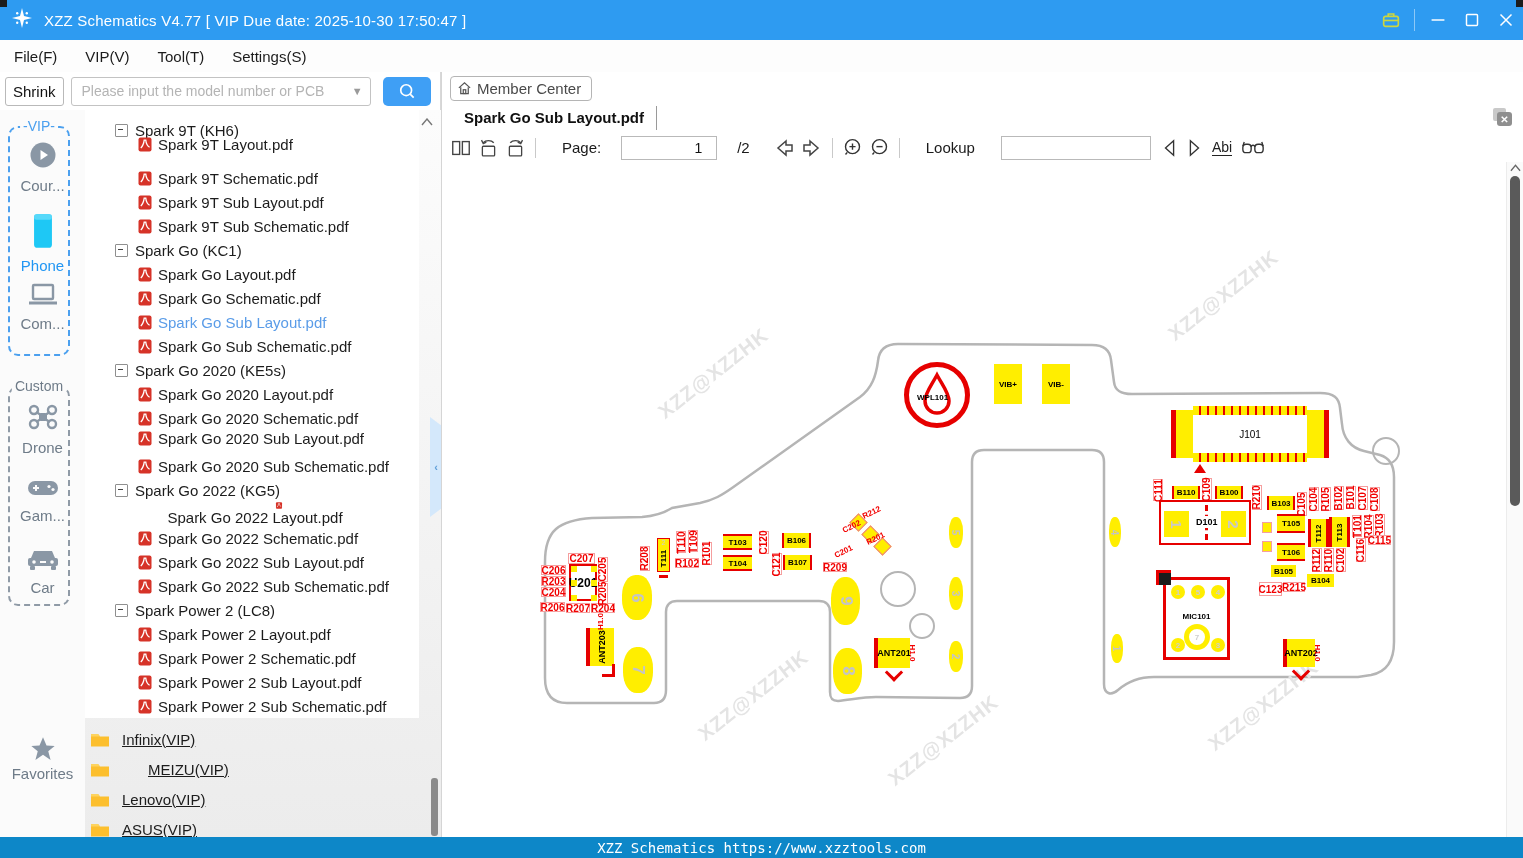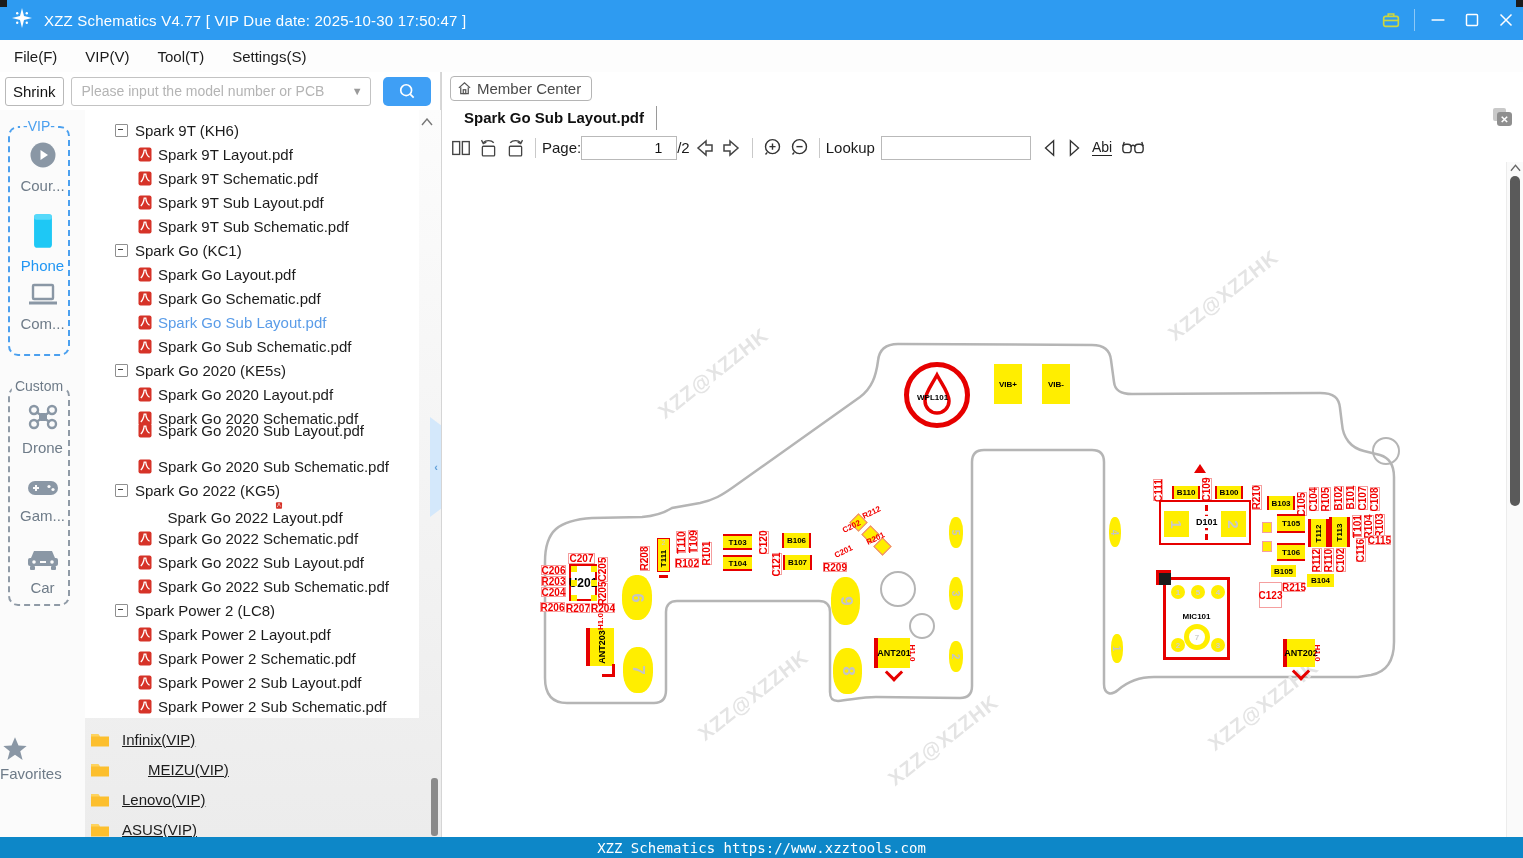--- a/index.html
+++ b/index.html
@@ -28,21 +28,21 @@
   #iconbar{position:absolute;left:0;top:110px;width:85px;height:727px;background:#fbfbfb;}
   .grpbox{position:absolute;left:8px;width:58px;border-radius:10px;}
   .grpbox.vip{top:16px;height:226px;border:2px dashed #4ba0ef;}
   .grpbox.custom{top:276px;height:216px;border:2px dashed #8f9aa6;}
   .grptag{position:absolute;top:-10px;left:50%;transform:translateX(-50%);background:#fbfbfb;padding:0 3px;font-size:14px;white-space:nowrap;}
   .grpbox.vip .grptag{color:#4ba0ef;}
   .grpbox.custom .grptag{color:#6e7b88;}
   .sideitem{position:absolute;left:0;width:100%;display:flex;flex-direction:column;align-items:center;}
   .sideitem .lbl{font-size:15px;color:#6e7b88;margin-top:3px;white-space:nowrap;}
   .sideitem.active .lbl{color:#2196f3;}
-  #favitem{position:absolute;left:0;top:625px;width:85px;display:flex;flex-direction:column;align-items:flex-start;}
+  #favitem{position:absolute;left:0;top:625px;width:85px;display:flex;flex-direction:column;align-items:center;}
   #favitem .lbl{font-size:15px;color:#6e7b88;margin-top:2px;}
   
   #tree{position:absolute;left:85px;top:110px;width:356px;height:727px;background:linear-gradient(180deg,#fcfcfc,#ececec);overflow:hidden;}
   #treewhite{position:absolute;left:0;top:0;width:334px;height:608px;background:#fff;}
   .trow{position:absolute;left:0;width:334px;height:24px;display:flex;align-items:center;font-size:15px;color:#1c1c1c;white-space:nowrap;}
   .trow .toggler{width:11px;height:11px;border:1px solid #8f8f8f;border-radius:1px;margin-left:30px;position:relative;background:#fff;}
   .trow .toggler::after{content:"";position:absolute;left:2px;top:4px;width:5px;height:1px;background:#444;}
   .trow .gname{margin-left:7px;}
   .trow .pdfic{margin-left:53px;}
   .trow .fname{margin-left:6px;}
@@ -62,21 +62,21 @@
   #memberbtn svg{margin-right:5px;}
   #tabrow{position:absolute;left:0;top:31px;width:100%;height:30px;background:#fff;border-bottom:1px solid #e0e0e0;}
   #tabtitle{position:absolute;left:22px;top:6px;font-size:15px;font-weight:bold;color:#101010;}
   #tabsep{position:absolute;left:214px;top:3px;width:1px;height:24px;background:#9a9a9a;}
   #closeall{position:absolute;right:12px;top:5px;width:19px;height:18px;}
   #closeall .back{position:absolute;left:0;top:0;width:13px;height:13px;background:#c9c9c9;border-radius:2px;}
   #closeall .front{position:absolute;right:0;bottom:0;width:15px;height:14px;background:#8f8f8f;border-radius:3px;color:#fff;font-size:10px;font-weight:bold;display:flex;align-items:center;justify-content:center;}
   #pdftoolbar{position:absolute;left:0;top:61px;width:100%;height:29px;background:#fff;border-bottom:1px solid #cfcfcf;display:flex;align-items:center;}
   #pdftoolbar .ic{display:flex;align-items:center;justify-content:center;height:24px;margin:0 3px;}
   #pdftoolbar .tsep{width:1px;height:20px;background:#c9c9c9;margin:0 6px;}
-  #pdftoolbar .tlabel{font-size:15px;color:#1a1a1a;margin:0 0;}
+  #pdftoolbar .tlabel{font-size:15px;color:#1a1a1a;margin:0 20px;}
   #pageinput{width:78px;height:20px;border:1px solid #b9b9b9;font-size:14px;text-align:right;padding-right:14px;color:#111;font-family:"Liberation Sans",sans-serif;outline:none;}
   #lookupinput{width:144px;height:20px;border:1px solid #b9b9b9;outline:none;margin-left:6px;font-family:"Liberation Sans",sans-serif;}
   #abibtn{font-size:14px;color:#222;border-bottom:1.5px solid #222;margin:0 6px;line-height:15px;}
   
   #pdfcontent{position:absolute;left:0;top:90px;width:1064px;height:675px;background:#fff;overflow:hidden;}
   #vscroll{position:absolute;right:0;top:90px;width:17px;height:675px;background:#fafafa;border-left:1px solid #ececec;}
   #vscroll .thumb{position:absolute;left:3px;top:14px;width:10px;height:330px;background:#5a5a5a;border-radius:5px;}
   #vscroll .up{position:absolute;left:3px;top:2px;color:#666;font-size:10px;}
   
   #statusbar{position:absolute;left:0;top:837px;width:1523px;height:21px;background:#0d87c8;display:flex;align-items:center;justify-content:center;}
@@ -261,21 +261,21 @@
     </div>
   </div>
 
 <div id="tree">
   <div id="treewhite"></div>
   <div id="treelist">
       <div class="trow" style="top: 8px;">
         <div class="toggler"></div>
         <div class="gname">Spark 9T (KH6)</div>
       </div>
-      <div class="trow" style="top: 32px;">
+      <div class="trow" style="top: 22px;">
         <svg class="pdfic" width="14" height="15" viewBox="0 0 14 15">
           <rect x="0.5" y="0.5" width="13" height="14" rx="2" fill="#d63328"></rect>
           <path d="M2.8 11 C4.8 9.2 5.8 6.4 6.2 3.2 H7.8 C8.1 6.4 9.6 9 11.6 10.2" stroke="#fff" stroke-width="1.3" fill="none"></path>
         </svg>
         <div class="fname">Spark 9T Layout.pdf</div>
       </div>
       <div class="trow" style="top: 56px;">
         <svg class="pdfic" width="14" height="15" viewBox="0 0 14 15">
           <rect x="0.5" y="0.5" width="13" height="14" rx="2" fill="#d63328"></rect>
           <path d="M2.8 11 C4.8 9.2 5.8 6.4 6.2 3.2 H7.8 C8.1 6.4 9.6 9 11.6 10.2" stroke="#fff" stroke-width="1.3" fill="none"></path>
@@ -339,21 +339,21 @@
         </svg>
         <div class="fname">Spark Go 2020 Layout.pdf</div>
       </div>
       <div class="trow" style="top: 296px;">
         <svg class="pdfic" width="14" height="15" viewBox="0 0 14 15">
           <rect x="0.5" y="0.5" width="13" height="14" rx="2" fill="#d63328"></rect>
           <path d="M2.8 11 C4.8 9.2 5.8 6.4 6.2 3.2 H7.8 C8.1 6.4 9.6 9 11.6 10.2" stroke="#fff" stroke-width="1.3" fill="none"></path>
         </svg>
         <div class="fname">Spark Go 2020 Schematic.pdf</div>
       </div>
-      <div class="trow" style="top: 308px;">
+      <div class="trow" style="top: 316px;">
         <svg class="pdfic" width="14" height="15" viewBox="0 0 14 15">
           <rect x="0.5" y="0.5" width="13" height="14" rx="2" fill="#d63328"></rect>
           <path d="M2.8 11 C4.8 9.2 5.8 6.4 6.2 3.2 H7.8 C8.1 6.4 9.6 9 11.6 10.2" stroke="#fff" stroke-width="1.3" fill="none"></path>
         </svg>
         <div class="fname">Spark Go 2020 Sub Layout.pdf</div>
       </div>
       <div class="trow" style="top: 344px;">
         <svg class="pdfic" width="14" height="15" viewBox="0 0 14 15">
           <rect x="0.5" y="0.5" width="13" height="14" rx="2" fill="#d63328"></rect>
           <path d="M2.8 11 C4.8 9.2 5.8 6.4 6.2 3.2 H7.8 C8.1 6.4 9.6 9 11.6 10.2" stroke="#fff" stroke-width="1.3" fill="none"></path>
@@ -622,20 +622,26 @@
         </div><div class="comp np" style="left: 507px; top: 355px; width: 14px; height: 31px;">
           <span style="font-size:10px">5</span>
         </div><div class="comp np" style="left: 507px; top: 415px; width: 14px; height: 33px;">
           <span style="font-size:10px">3</span>
         </div><div class="comp np" style="left: 507px; top: 479px; width: 14px; height: 31px;">
           <span style="font-size:10px">2</span>
         </div><div class="comp np" style="left: 667px; top: 355px; width: 12px; height: 30px;">
           <span style="font-size:10px">4</span>
         </div><div class="comp np" style="left: 669px; top: 472px; width: 12px; height: 29px;">
           <span style="font-size:10px">1</span>
+        </div><div class="comp j101" style="left: 729px; top: 244px; width: 158px; height: 56px;">
+          <span class="cap l"></span>
+          <span class="cap r"></span>
+          <span class="teeth" style="top:0"></span>
+          <span class="teeth" style="bottom:0"></span>
+          <span class="lab">J101</span>
         </div><div class="comp tri" style="left: 752px; top: 302px;"></div><div class="comp rl v" style="left: 711px; top: 317px; width: 10px; height: 22px;">
           <span>C111</span>
         </div><div class="comp yp lr" style="left: 730px; top: 324px; width: 28px; height: 13px;">B110</div><div class="comp rl v" style="left: 760px; top: 316px; width: 10px; height: 22px;">
           <span>C109</span>
         </div><div class="comp yp lr" style="left: 773px; top: 324px; width: 28px; height: 13px;">B100</div><div class="comp d101" style="left: 717px; top: 338px; width: 92px; height: 45px;">
           <span class="dash"></span>
           <span class="pad" style="left:3px">
             <span>1</span>
           </span>
           <span class="pad" style="right:3px">
@@ -671,21 +677,21 @@
         </div><div class="comp sp" style="left: 820px; top: 360px; width: 10px; height: 11px;"></div><div class="comp sp" style="left: 820px; top: 379px; width: 10px; height: 11px;"></div><div class="comp yp tb" style="left: 835px; top: 381px; width: 28px; height: 18px;">T106</div><div class="comp rl v" style="left: 870px; top: 386px; width: 10px; height: 24px;">
           <span>R112</span>
         </div><div class="comp rl v" style="left: 882px; top: 386px; width: 10px; height: 24px;">
           <span>R110</span>
         </div><div class="comp rl v" style="left: 894px; top: 386px; width: 10px; height: 24px;">
           <span>C102</span>
         </div><div class="comp rl v" style="left: 914px; top: 376px; width: 10px; height: 24px;">
           <span>C116</span>
         </div><div class="comp rl" style="left: 926px; top: 373px; width: 23px; height: 10px;">
           <span>C115</span>
-        </div><div class="comp yp" style="left: 829px; top: 403px; width: 25px; height: 12px;">B105</div><div class="comp rl" style="left: 817px; top: 420px; width: 23px; height: 26px;">
+        </div><div class="comp yp" style="left: 829px; top: 403px; width: 25px; height: 12px;">B105</div><div class="comp rl" style="left: 817px; top: 420px; width: 23px; height: 14px;">
           <span>C123</span>
         </div><div class="comp rl" style="left: 841px; top: 420px; width: 22px; height: 10px;">
           <span>R215</span>
         </div><div class="comp yp" style="left: 865px; top: 412px; width: 27px; height: 13px;">B104</div><div class="comp mic" style="left: 721px; top: 415px; width: 67px; height: 83px;">
           <span class="corner"></span>
           <span class="c" style="left:5px;top:5px">1</span>
           <span class="c" style="left:25px;top:5px">5</span>
           <span class="c" style="left:45px;top:5px">4</span>
           <span class="c" style="left:5px;top:58px">2</span>
           <span class="c" style="left:45px;top:58px">3</span>

